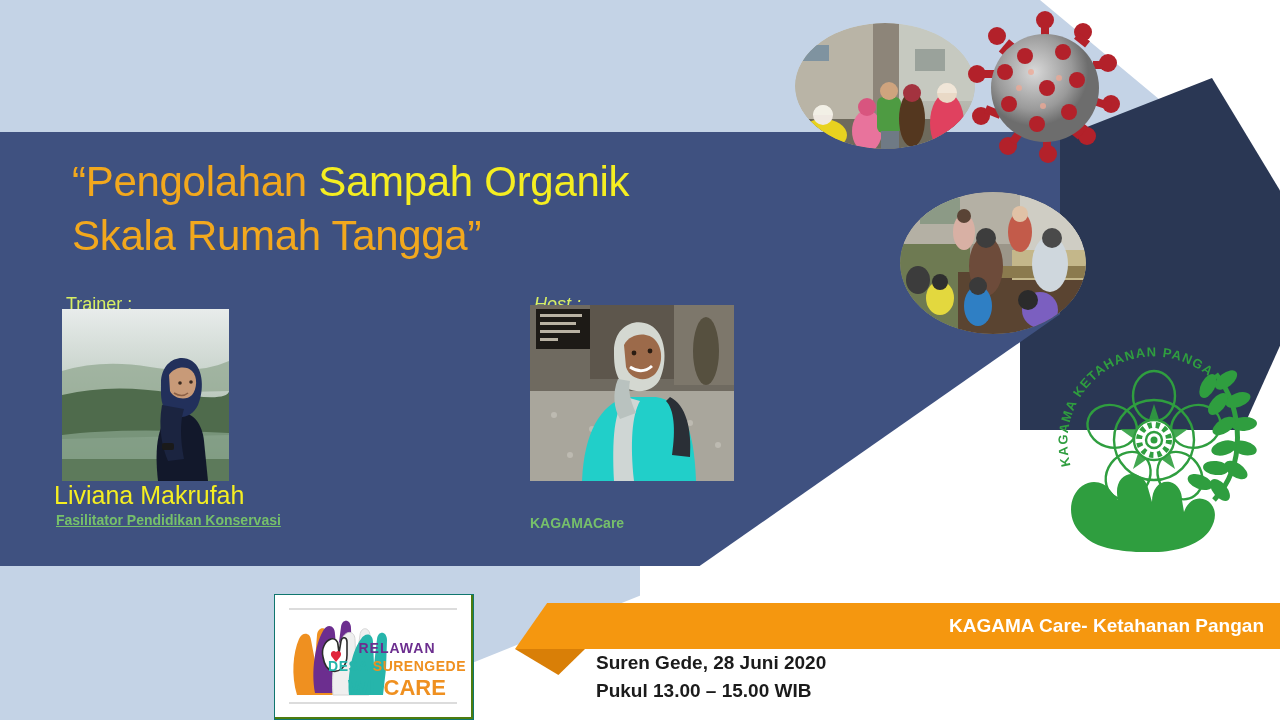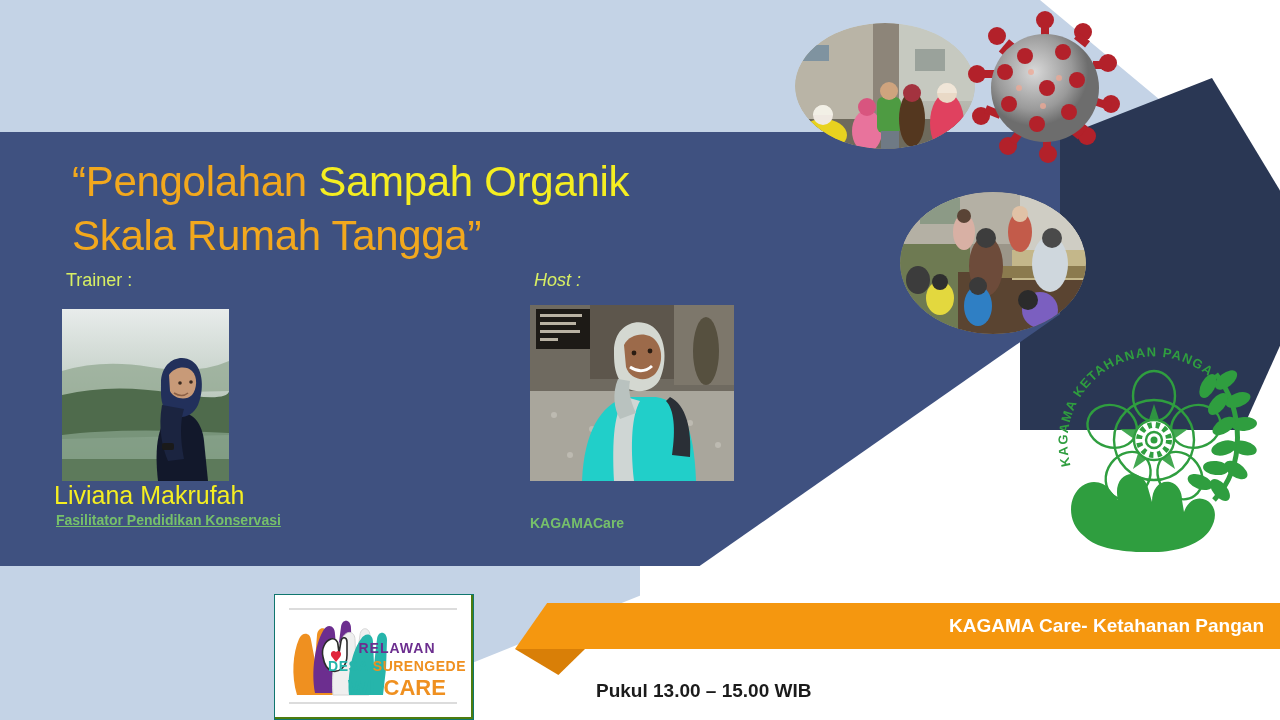--- a/index.html
+++ b/index.html
@@ -64,21 +64,21 @@
     position:absolute;left:44px;top:155px;width:700px;
     font-size:42px;font-weight:normal;line-height:1.28;
     letter-spacing:-.3px;
     margin-left:28px;
   }
   .t-amber{color:#f2a81d;}
   .t-yellow{color:#f5ee21;}
 
   
   .role-label{
-    position:absolute;font-size:18px;color:#d8ef63;font-weight:normal;
+    position:absolute;font-size:18px;color:#d8ef63;font-weight:normal;margin-top:24px;
   }
   .role-trainer{left:66px;top:270px;}
   .role-host{left:534px;top:270px;font-style:italic;}
 
   .photo{
     position:absolute;overflow:hidden;background:#6a7ba3;
   }
   .photo-trainer{left:62px;top:309px;width:167px;height:172px;}
   .photo-host{left:530px;top:305px;width:204px;height:176px;}
 
@@ -465,15 +465,16 @@
           <tspan fill="#26b5ab">WE</tspan><tspan fill="#ef9020">CARE</tspan>
         </text>
       </g>
     </svg>
   </div>
 
   <div class="ribbon-fold"></div>
   <div class="ribbon"></div>
   <div class="ribbon-text">KAGAMA Care- Ketahanan Pangan</div>
 
+  <div class="event-line event-line-1">Suren Gede, 28 Juni 2020</div>
   <div class="event-line event-line-2">Pukul 13.00 – 15.00 WIB</div>
 
 </div>
 
 </body></html>

